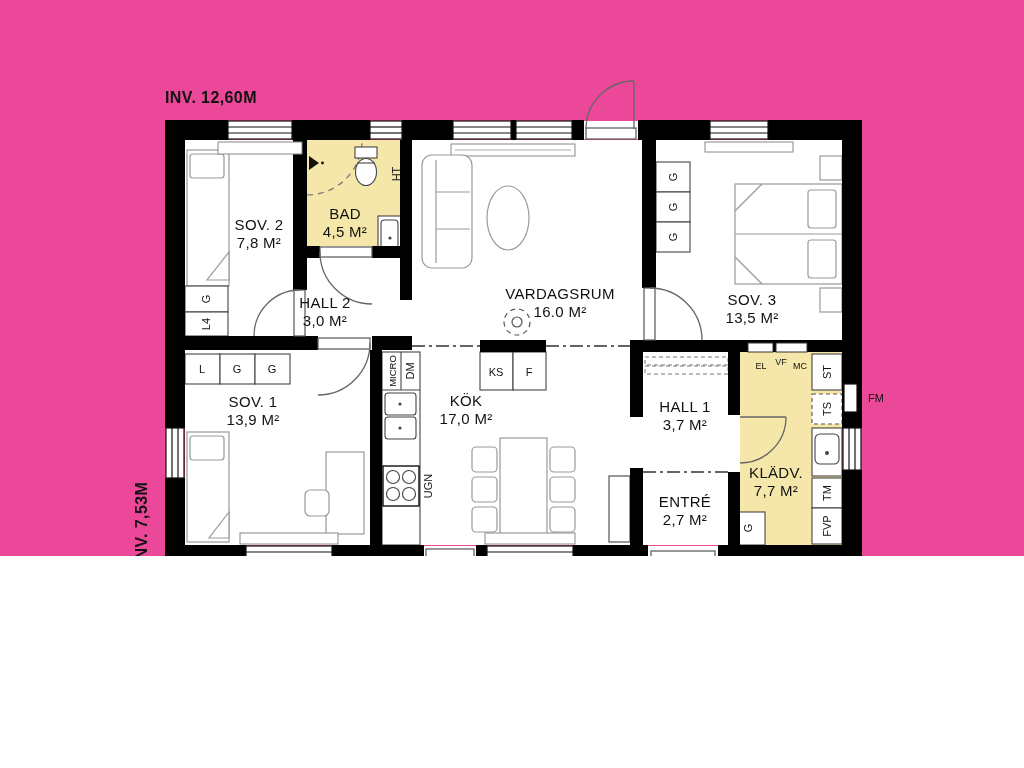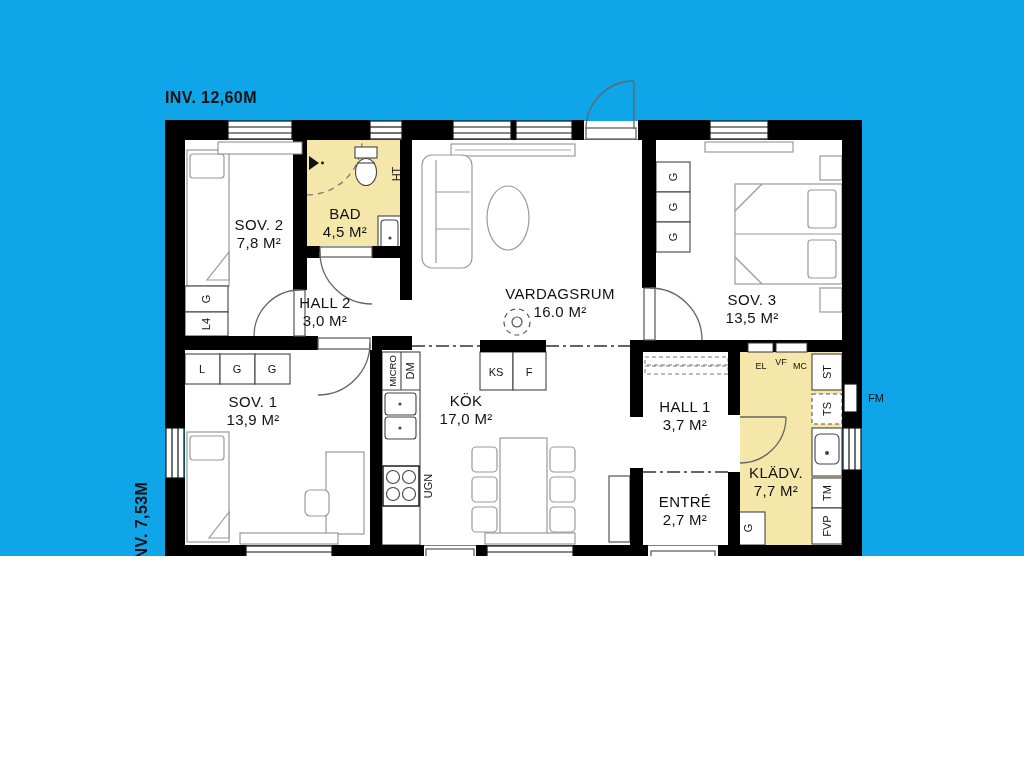--- a/index.html
+++ b/index.html
@@ -1,16 +1,16 @@
 <!DOCTYPE html>
 <html><head>
 <meta charset="utf-8">
 <style>
   html,body{margin:0;padding:0;background:#ffffff;}
-  .stage{position:relative;width:1024px;height:556px;background:#0ea5e9;overflow:hidden;
+  .stage{position:relative;width:1024px;height:556px;background:#ec4899;overflow:hidden;
          font-family:"Liberation Sans",sans-serif;}
   svg{display:block;}
   text{fill:#111;}
   .room-name,.room-area{font-size:15px;letter-spacing:.3px;font-weight:500;}
   .cab{font-size:11px;font-weight:500;}
   .tiny{font-size:9px;font-weight:500;}
   .inv{font-size:16px;font-weight:600;letter-spacing:.4px;}
   .furn{fill:#ffffff;stroke:#999;stroke-width:1.2;}
   .furnline{fill:none;stroke:#999;stroke-width:1.2;}
   .fix{fill:#ffffff;stroke:#444;stroke-width:1.1;}

